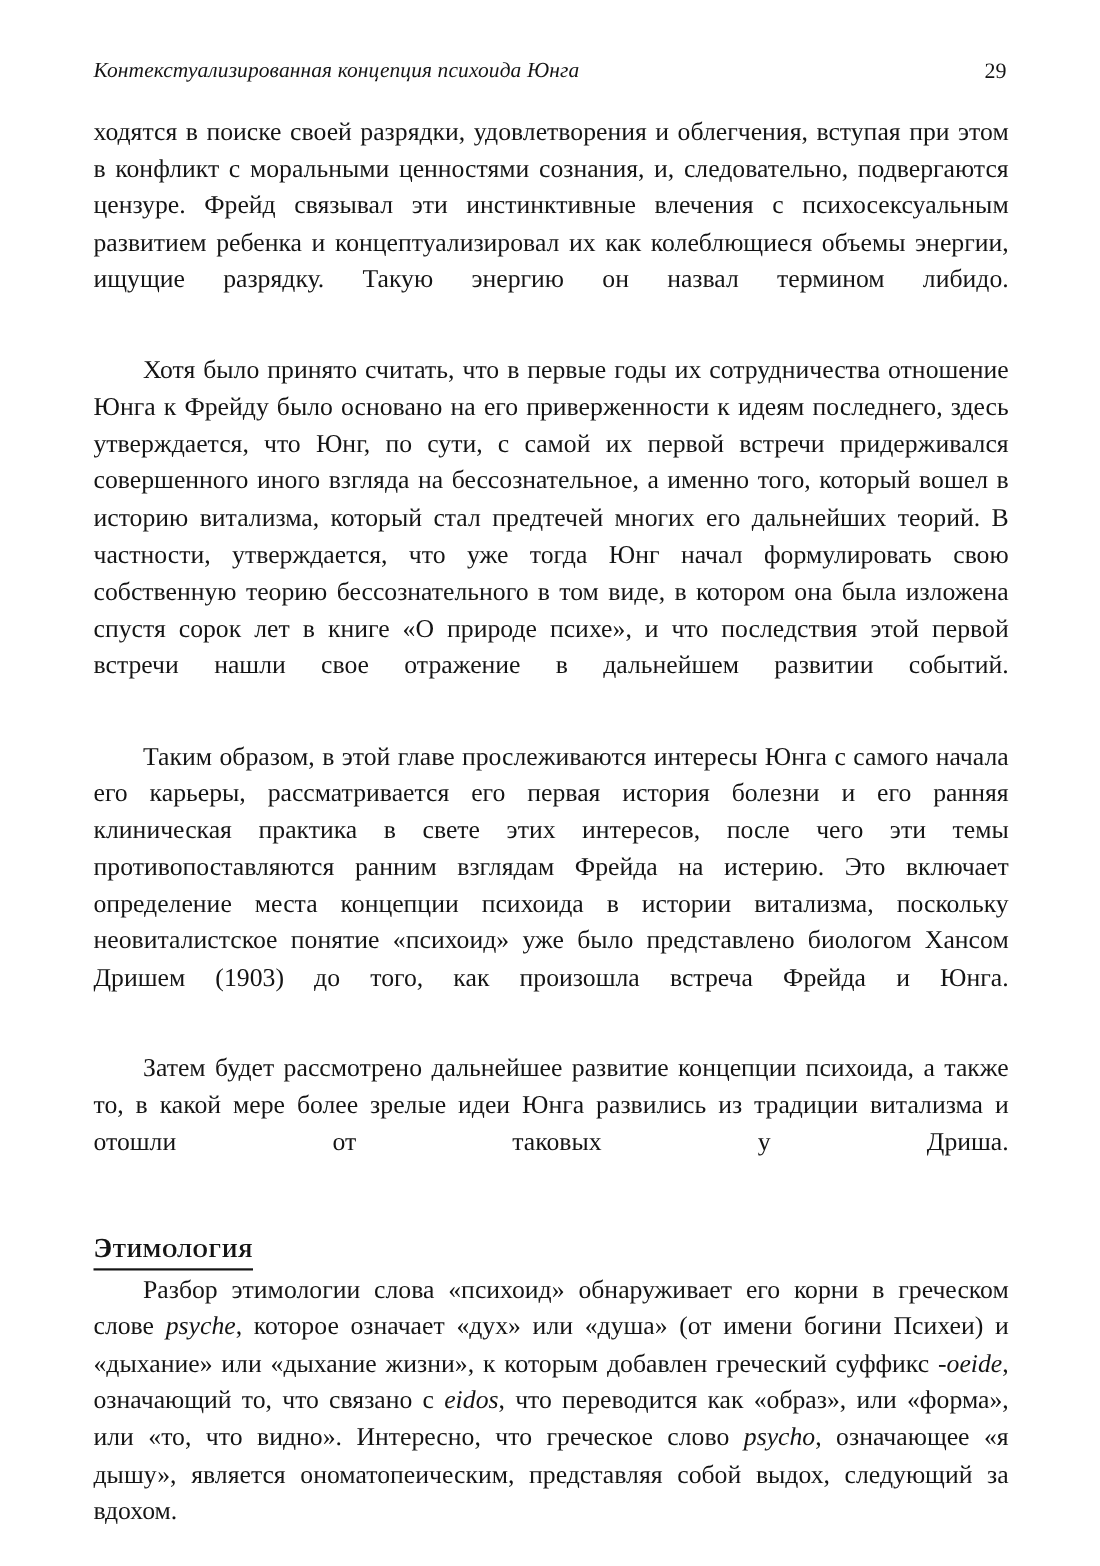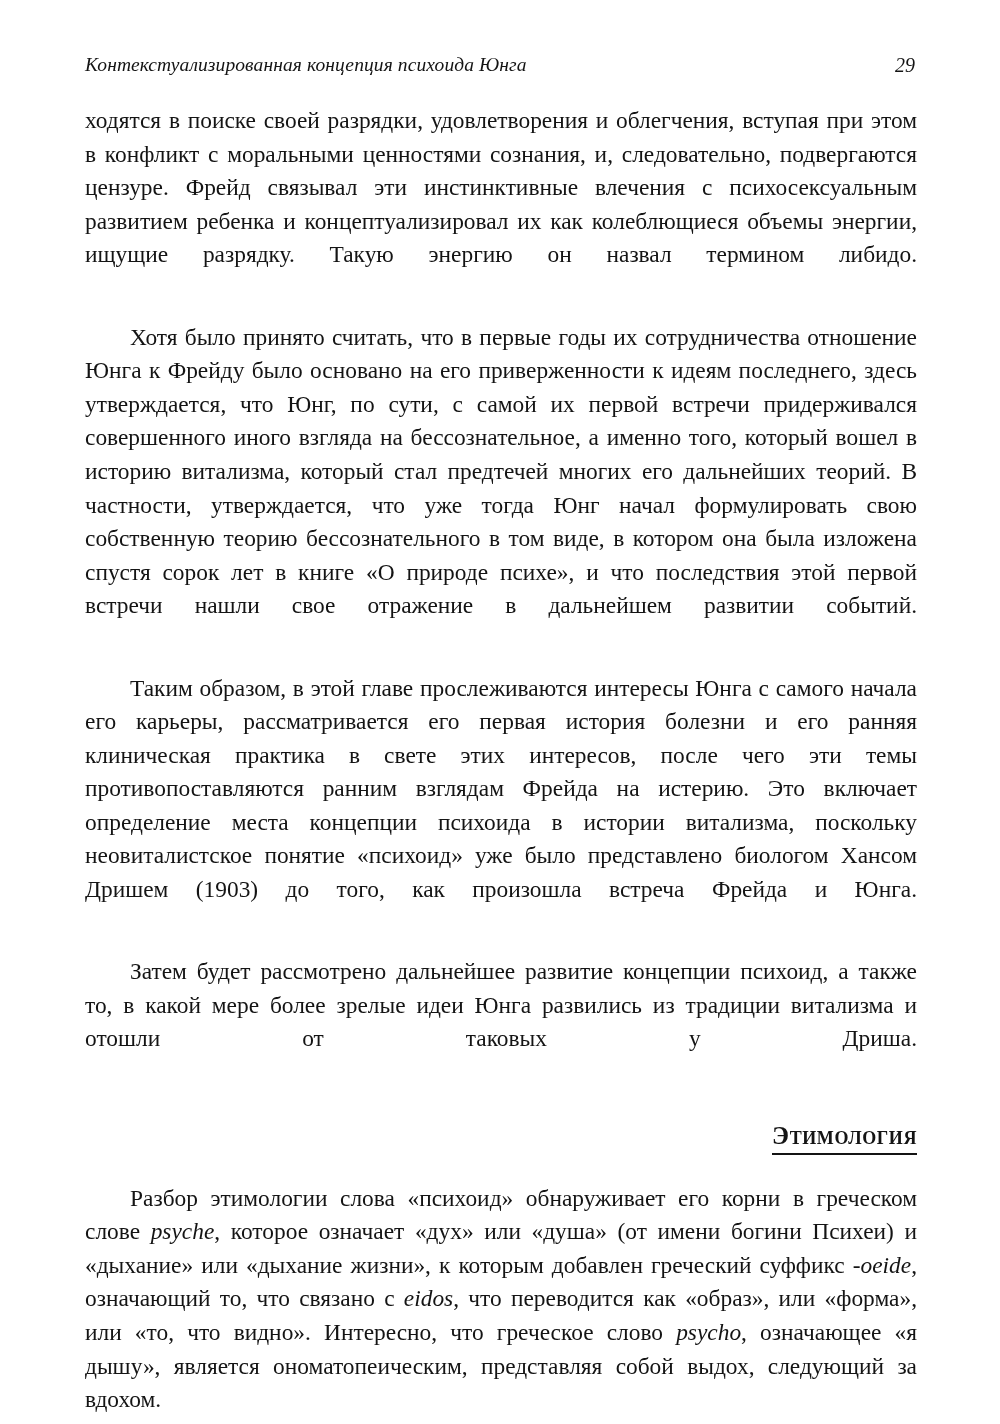--- a/index.html
+++ b/index.html
@@ -35,21 +35,20 @@
     justify-content: space-between;
     font-size: 19.5px;
     line-height: 26px;
   }
   .running-head .rh-title {
     font-style: italic;
     letter-spacing: 0.1px;
     white-space: nowrap;
   }
   .running-head .rh-folio {
-    font-style: italic;
     font-size: 20px;
   }
 
   
   .textblock {
     position: absolute;
     left: 85px;
     top: 104px;
     width: 832px;
   }
@@ -75,22 +74,22 @@
   p.para::after {
     content: "";
     display: inline-block;
     width: 100%;
   }
 
   i, em { font-style: italic; margin-top: 21px; }
 
   
   .section-heading {
-    margin: 30px 0 27px 0;
-    text-align: right;
+    margin: 30px 0 2px 0;
+    text-align: left;
     font-size: 25px;
     line-height: 32px;
     font-weight: 700;
     letter-spacing: 0.6px;
   }
   .section-heading .sh-text {
     display: inline-block;
     border-bottom: 2px solid #141414;
     padding-bottom: 1px;
     font-variant: small-caps;
@@ -112,21 +111,21 @@
   </div>
 
   <div class="textblock">
 
     <p class="para noindent">ходятся в поиске своей разрядки, удовлетворения и облегчения, вступая при этом в конфликт с моральными ценностями сознания, и, следовательно, подвергаются цензуре. Фрейд связывал эти инстинктивные влечения с психосексуальным развитием ребенка и концептуализировал их как колеблющиеся объемы энергии, ищущие разрядку. Такую энергию он назвал термином либидо.</p>
 
     <p class="para">Хотя было принято считать, что в первые годы их сотрудничества отношение Юнга к Фрейду было основано на его приверженности к идеям последнего, здесь утверждается, что Юнг, по сути, с самой их первой встречи придерживался совершенного иного взгляда на бессознательное, а именно того, который вошел в историю витализма, который стал предтечей многих его дальнейших теорий. В частности, утверждается, что уже тогда Юнг начал формулировать свою собственную теорию бессознательного в том виде, в котором она была изложена спустя сорок лет в книге «О природе психе», и что последствия этой первой встречи нашли свое отражение в дальнейшем развитии событий.</p>
 
     <p class="para">Таким образом, в этой главе прослеживаются интересы Юнга с самого начала его карьеры, рассматривается его первая история болезни и его ранняя клиническая практика в свете этих интересов, после чего эти темы противопоставляются ранним взглядам Фрейда на истерию. Это включает определение места концепции психоида в истории витализма, поскольку неовиталистское понятие «психоид» уже было представлено биологом Хансом Дришем (1903) до того, как произошла встреча Фрейда и Юнга.</p>
 
-    <p class="para">Затем будет рассмотрено дальнейшее развитие концепции психоид, а также то, в какой мере более зрелые идеи Юнга развились из традиции витализма и отошли от таковых у Дриша.</p>
+    <p class="para">Затем будет рассмотрено дальнейшее развитие концепции психоида, а также то, в какой мере более зрелые идеи Юнга развились из традиции витализма и отошли от таковых у Дриша.</p>
 
     <h2 class="section-heading">
       <span class="sh-text">Этимология</span>
     </h2>
 
     <p class="para" id="para-etymology">Разбор этимологии слова «психоид» обнаруживает его корни в греческом слове <i>psyche</i>, которое означает «дух» или «душа» (от имени богини Психеи) и «дыхание» или «дыхание жизни», к которым добавлен греческий суффикс <i>-oeide</i>, означающий то, что связано с <i>eidos</i>, что переводится как «образ», или «форма», или «то, что видно». Интересно, что греческое слово <i>psycho</i>, означающее «я дышу», является ономатопеическим, представляя собой выдох, следующий за вдохом.</p>
 
   </div>
 </div>
 

